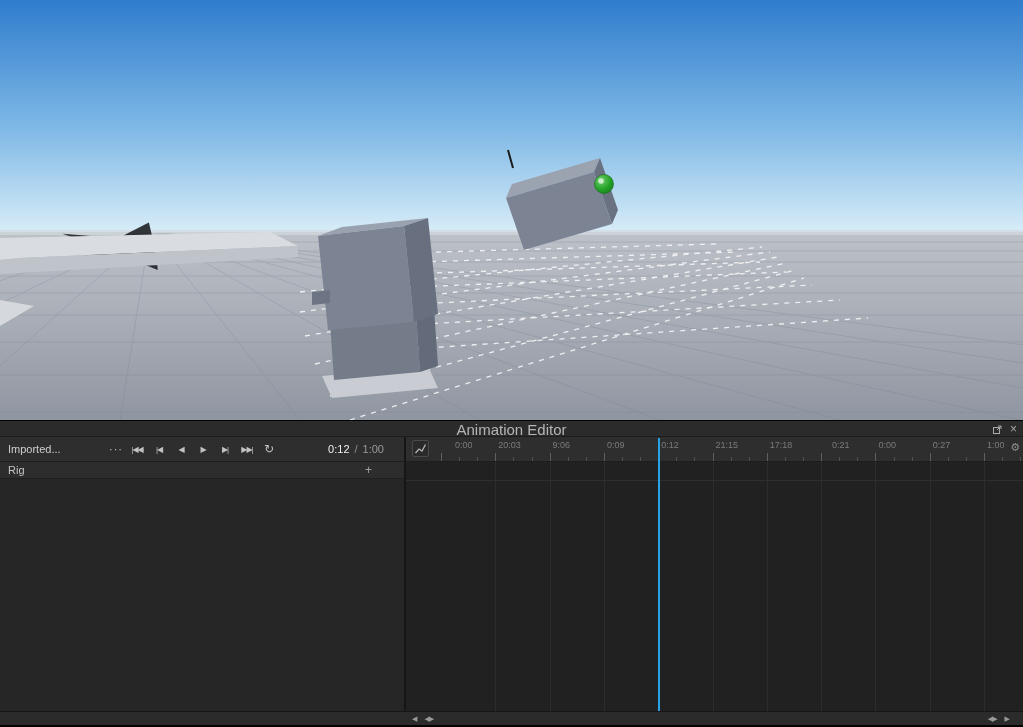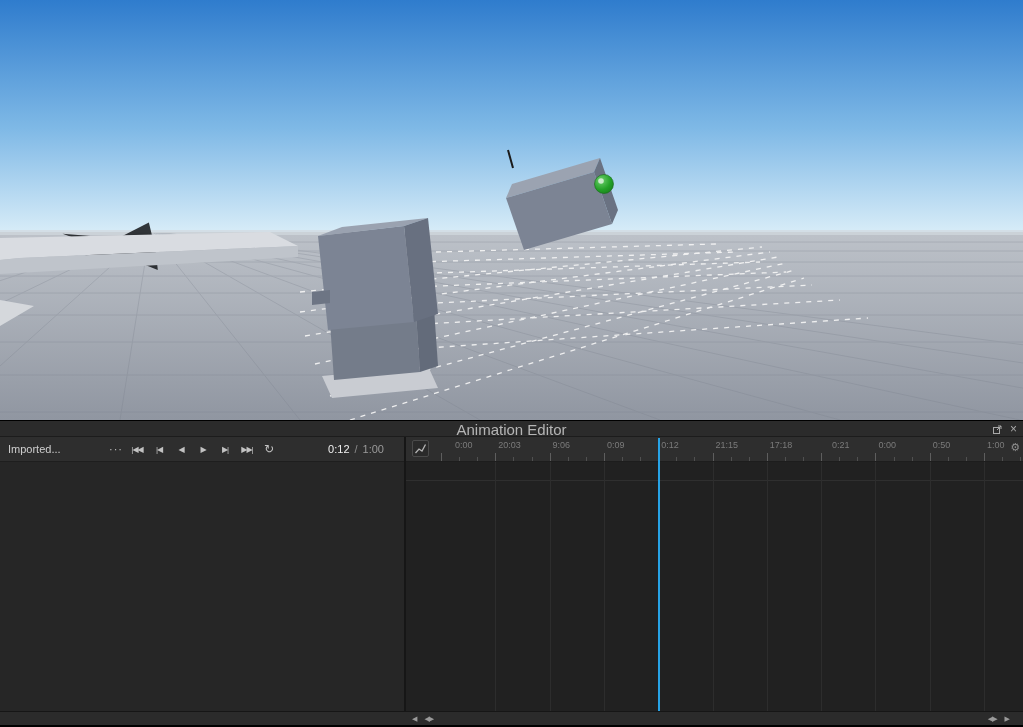--- a/index.html
+++ b/index.html
@@ -198,20 +198,24 @@
           <span class="pb">|◀◀</span>
           <span class="pb">|◀</span>
           <span class="pb">◀</span>
           <span class="pb">▶</span>
           <span class="pb">▶|</span>
           <span class="pb">▶▶|</span>
           <span class="pb loop">↻</span>
           <span class="time">
             <span class="cur">0:12</span><span class="sep">/</span><span class="total">1:00</span>
           </span>
+        </div>
+        <div class="rig-row">
+          <span>Rig</span>
+          <span class="add">+</span>
         </div>
         <div class="track-empty"></div>
       </div>
 
       <div class="right-pane">
         <div class="ruler">
           <span class="curve-btn">
             <svg width="13" height="13" viewBox="0 0 13 13">
               <polyline points="1.5,11 5,7 8,9 11.5,2.5" fill="none" stroke="#b5b5b5" stroke-width="1.3"></polyline>
             </svg>
@@ -247,21 +251,21 @@
             <div class="tick" style="left: 397px;"></div>
             <div class="tick major" style="left: 415.1px;"></div>
             <span class="tick-label" style="left: 418.1px; margin-left: 8px;">0:21</span>
             <div class="tick" style="left: 433.2px;"></div>
             <div class="tick" style="left: 451.3px;"></div>
             <div class="tick major" style="left: 469.4px;"></div>
             <span class="tick-label" style="left: 472.4px;">0:00</span>
             <div class="tick" style="left: 487.5px;"></div>
             <div class="tick" style="left: 505.6px;"></div>
             <div class="tick major" style="left: 523.7px;"></div>
-            <span class="tick-label" style="left: 526.7px;">0:50</span>
+            <span class="tick-label" style="left: 526.7px;">0:27</span>
             <div class="tick" style="left: 541.8px;"></div>
             <div class="tick" style="left: 559.9px;"></div>
             <div class="tick major" style="left: 578px;"></div>
             <span class="tick-label" style="left: 581px;">1:00</span>
             <div class="tick" style="left: 596.1px;"></div>
             <div class="tick" style="left: 614.2px;"></div>
           </div>
         <div class="grid">
           <div class="summary-strip"></div>
         <div class="vline" style="left: 89.3px;"></div>

